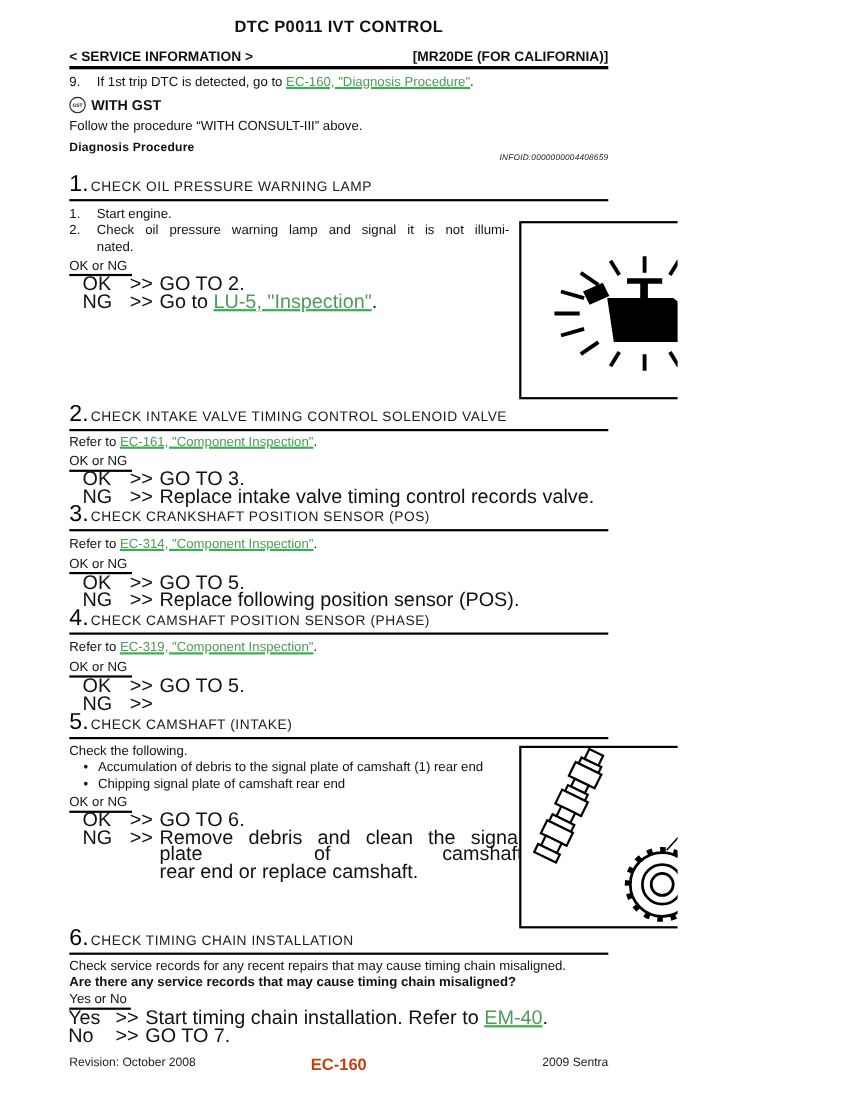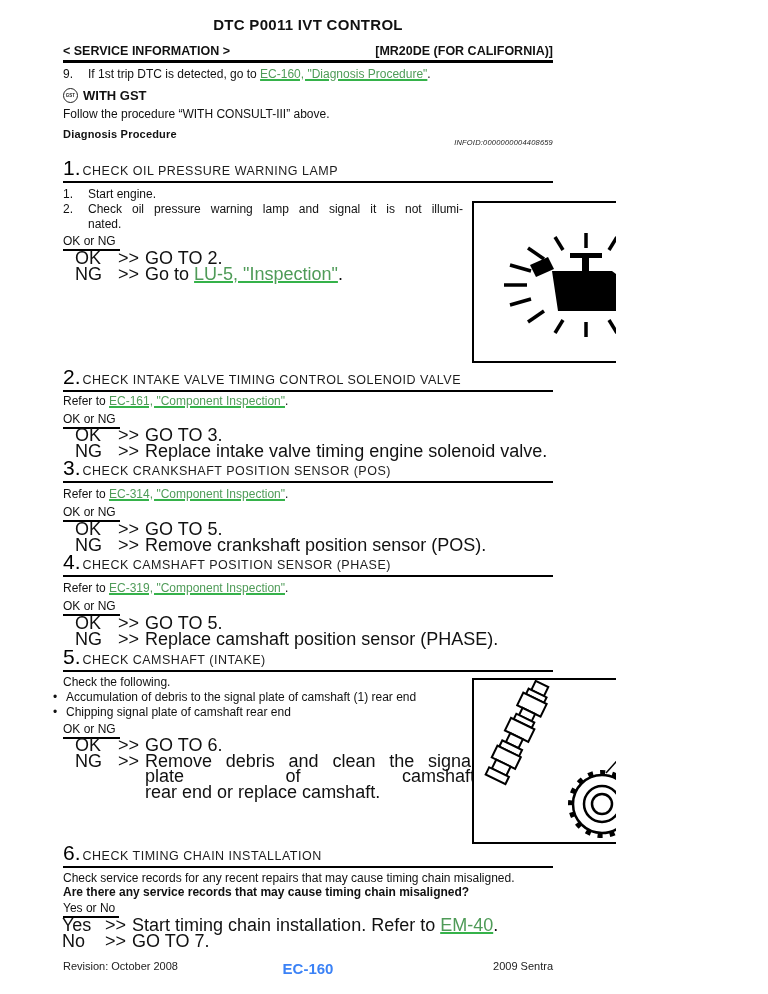--- a/index.html
+++ b/index.html
@@ -51,21 +51,21 @@
   .bullet-line::before{content:"\2022";width:13px;flex:none;}
 
   .q-bold{font-weight:bold;}
 
   
   .fig{border:2px solid #000;background:#fff;}
   .fig-cap{position:absolute;right:4px;bottom:2px;font-size:6.5px;letter-spacing:.5px;color:#000;}
 
   
   .footer{top:960px;display:flex;align-items:baseline;justify-content:space-between;font-size:11px;color:#222;}
-  .footer .pc{font-size:15px;font-weight:bold;color:#3b82f6;position:absolute;left:0;right:0;text-align:center;}
+  .footer .pc{font-size:15px;font-weight:bold;color:#c2410c;position:absolute;left:0;right:0;text-align:center;}
   .footer .lft,.footer .rgt{position:relative;z-index:1;background:transparent;}
 </style>
 </head>
 <body>
 
 <div class="page">
 
   <div class="abs doc-title">DTC P0011 IVT CONTROL</div>
   <div class="abs lx svc-row">
     <span>&lt; SERVICE INFORMATION &gt;</span>
@@ -158,72 +158,71 @@
   <div class="abs dec" style="top:412px;left:63px"><span>OK or NG</span></div>
   <div class="abs" style="top:428px;left:63px;right:63px">
     <div class="res">
       <span class="lab">OK</span>
       <span class="arr">&gt;&gt;</span>
       <span class="txt">GO TO 3.</span>
     </div>
     <div class="res">
       <span class="lab">NG</span>
       <span class="arr">&gt;&gt;</span>
-      <span class="txt">Replace intake valve timing engine solenoid valve.</span>
+      <span class="txt">Replace intake valve timing control records valve.</span>
     </div>
   </div>
 
   <div class="abs lx shead" style="top:457px">
     <span class="snum">3.</span>
     <span class="stitle">CHECK CRANKSHAFT POSITION SENSOR (POS)</span>
   </div>
   <div class="abs lx body-txt" style="top:487px">
     <span>Refer to </span><a class="lnk">EC-314, "Component Inspection"</a><span>.</span>
   </div>
   <div class="abs dec" style="top:505px;left:63px"><span>OK or NG</span></div>
   <div class="abs" style="top:522px;left:63px;right:63px">
     <div class="res">
       <span class="lab">OK</span>
       <span class="arr">&gt;&gt;</span>
       <span class="txt">GO TO 5.</span>
     </div>
     <div class="res">
       <span class="lab">NG</span>
       <span class="arr">&gt;&gt;</span>
-      <span class="txt">Remove crankshaft position sensor (POS).</span>
+      <span class="txt">Replace following position sensor (POS).</span>
     </div>
   </div>
 
   <div class="abs lx shead" style="top:551px">
     <span class="snum">4.</span>
     <span class="stitle">CHECK CAMSHAFT POSITION SENSOR (PHASE)</span>
   </div>
   <div class="abs lx body-txt" style="top:581px">
     <span>Refer to </span><a class="lnk">EC-319, "Component Inspection"</a><span>.</span>
   </div>
   <div class="abs dec" style="top:599px;left:63px"><span>OK or NG</span></div>
   <div class="abs" style="top:616px;left:63px;right:63px">
     <div class="res">
       <span class="lab">OK</span>
       <span class="arr">&gt;&gt;</span>
       <span class="txt">GO TO 5.</span>
     </div>
     <div class="res">
       <span class="lab">NG</span>
       <span class="arr">&gt;&gt;</span>
-      <span class="txt">Replace camshaft position sensor (PHASE).</span>
     </div>
   </div>
 
   <div class="abs lx shead" style="top:646px">
     <span class="snum">5.</span>
     <span class="stitle">CHECK CAMSHAFT (INTAKE)</span>
   </div>
   <div class="abs body-txt" style="top:675px;left:63px;width:405px">Check the following.</div>
-  <div class="abs body-txt bullets" style="top:690px;left:53px">
+  <div class="abs body-txt bullets" style="top:690px;left:76px">
     <div class="bullet-line">
         <span>Accumulation of debris to the signal plate of camshaft (1) rear end</span>
       </div>
     <div class="bullet-line">
         <span>Chipping signal plate of camshaft rear end</span>
       </div>
   </div>
   <div class="abs dec" style="top:722px;left:63px"><span>OK or NG</span></div>
   <div class="abs" style="top:738px;left:63px;right:63px">
     <div class="res">

